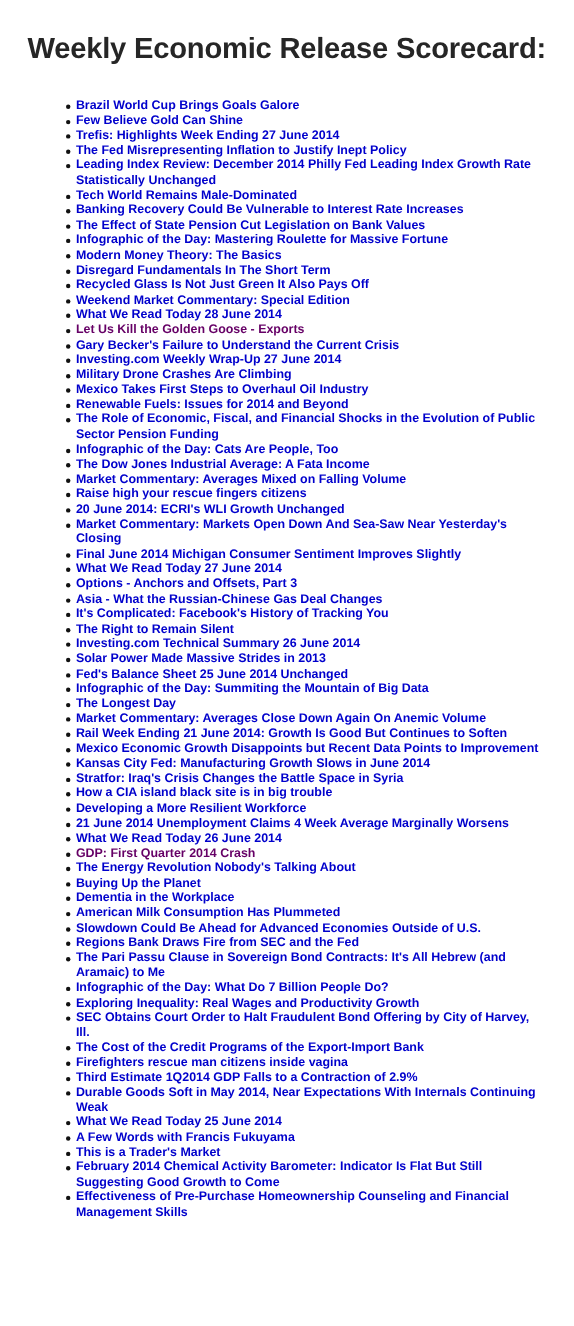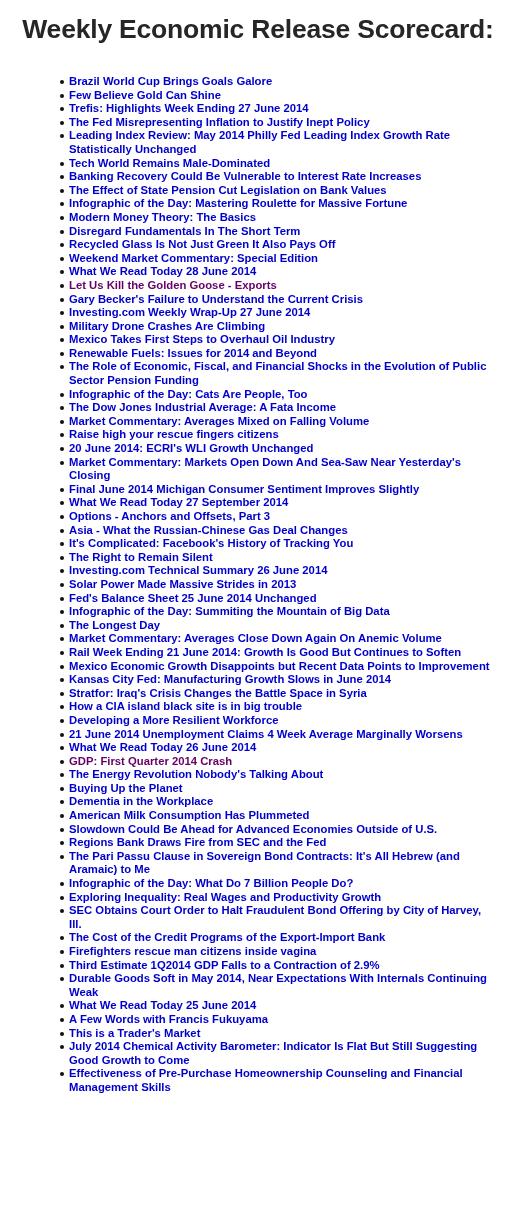--- a/index.html
+++ b/index.html
@@ -18,25 +18,24 @@
   #page {
     width: 522px;
     position: relative;
   }
   .page-title {
     font-family: "Liberation Sans", sans-serif;
     font-weight: bold;
     font-size: 26.5px;
     line-height: 30px;
     color: #262626;
-    margin: 0;
+    margin: 15px;
     padding: 14px 16px 0 10px;
     letter-spacing: -0.2px;
     white-space: nowrap;
-    text-align: center;
   }
   ul.link-list {
     list-style: none;
     margin: 17px;
     padding: 14px 10px 0 0;
   }
   ul.link-list > li {
     position: relative;
     margin: 0;
     padding: 0 0 0 52px;
@@ -86,21 +85,21 @@
       <li>
         <span class="bullet"></span>
         <span class="entry-text">Trefis: Highlights Week Ending 27 June 2014</span>
       </li>
       <li>
         <span class="bullet"></span>
         <span class="entry-text">The Fed Misrepresenting Inflation to Justify Inept Policy</span>
       </li>
       <li>
         <span class="bullet"></span>
-        <span class="entry-text">Leading Index Review: May 2014 Philly Fed Leading Index Growth Rate Statistically Unchanged</span>
+        <span class="entry-text">Leading Index Review: December 2014 Philly Fed Leading Index Growth Rate Statistically Unchanged</span>
       </li>
       <li>
         <span class="bullet"></span>
         <span class="entry-text">Tech World Remains Male-Dominated</span>
       </li>
       <li>
         <span class="bullet"></span>
         <span class="entry-text">Banking Recovery Could Be Vulnerable to Interest Rate Increases</span>
       </li>
       <li>
@@ -182,21 +181,21 @@
       <li>
         <span class="bullet"></span>
         <span class="entry-text">Market Commentary: Markets Open Down And Sea-Saw Near Yesterday's Closing</span>
       </li>
       <li>
         <span class="bullet"></span>
         <span class="entry-text">Final June 2014 Michigan Consumer Sentiment Improves Slightly</span>
       </li>
       <li>
         <span class="bullet"></span>
-        <span class="entry-text">What We Read Today 27 September 2014</span>
+        <span class="entry-text">What We Read Today 27 June 2014</span>
       </li>
       <li>
         <span class="bullet"></span>
         <span class="entry-text">Options - Anchors and Offsets, Part 3</span>
       </li>
       <li>
         <span class="bullet"></span>
         <span class="entry-text">Asia - What the Russian-Chinese Gas Deal Changes</span>
       </li>
       <li>
@@ -330,21 +329,21 @@
       <li>
         <span class="bullet"></span>
         <span class="entry-text">A Few Words with Francis Fukuyama</span>
       </li>
       <li>
         <span class="bullet"></span>
         <span class="entry-text">This is a Trader's Market</span>
       </li>
       <li>
         <span class="bullet"></span>
-        <span class="entry-text">July 2014 Chemical Activity Barometer: Indicator Is Flat But Still Suggesting Good Growth to Come</span>
+        <span class="entry-text">February 2014 Chemical Activity Barometer: Indicator Is Flat But Still Suggesting Good Growth to Come</span>
       </li>
       <li>
         <span class="bullet"></span>
         <span class="entry-text">Effectiveness of Pre-Purchase Homeownership Counseling and Financial Management Skills</span>
       </li>
     </ul>
 
 </div>
 
 </body></html>

